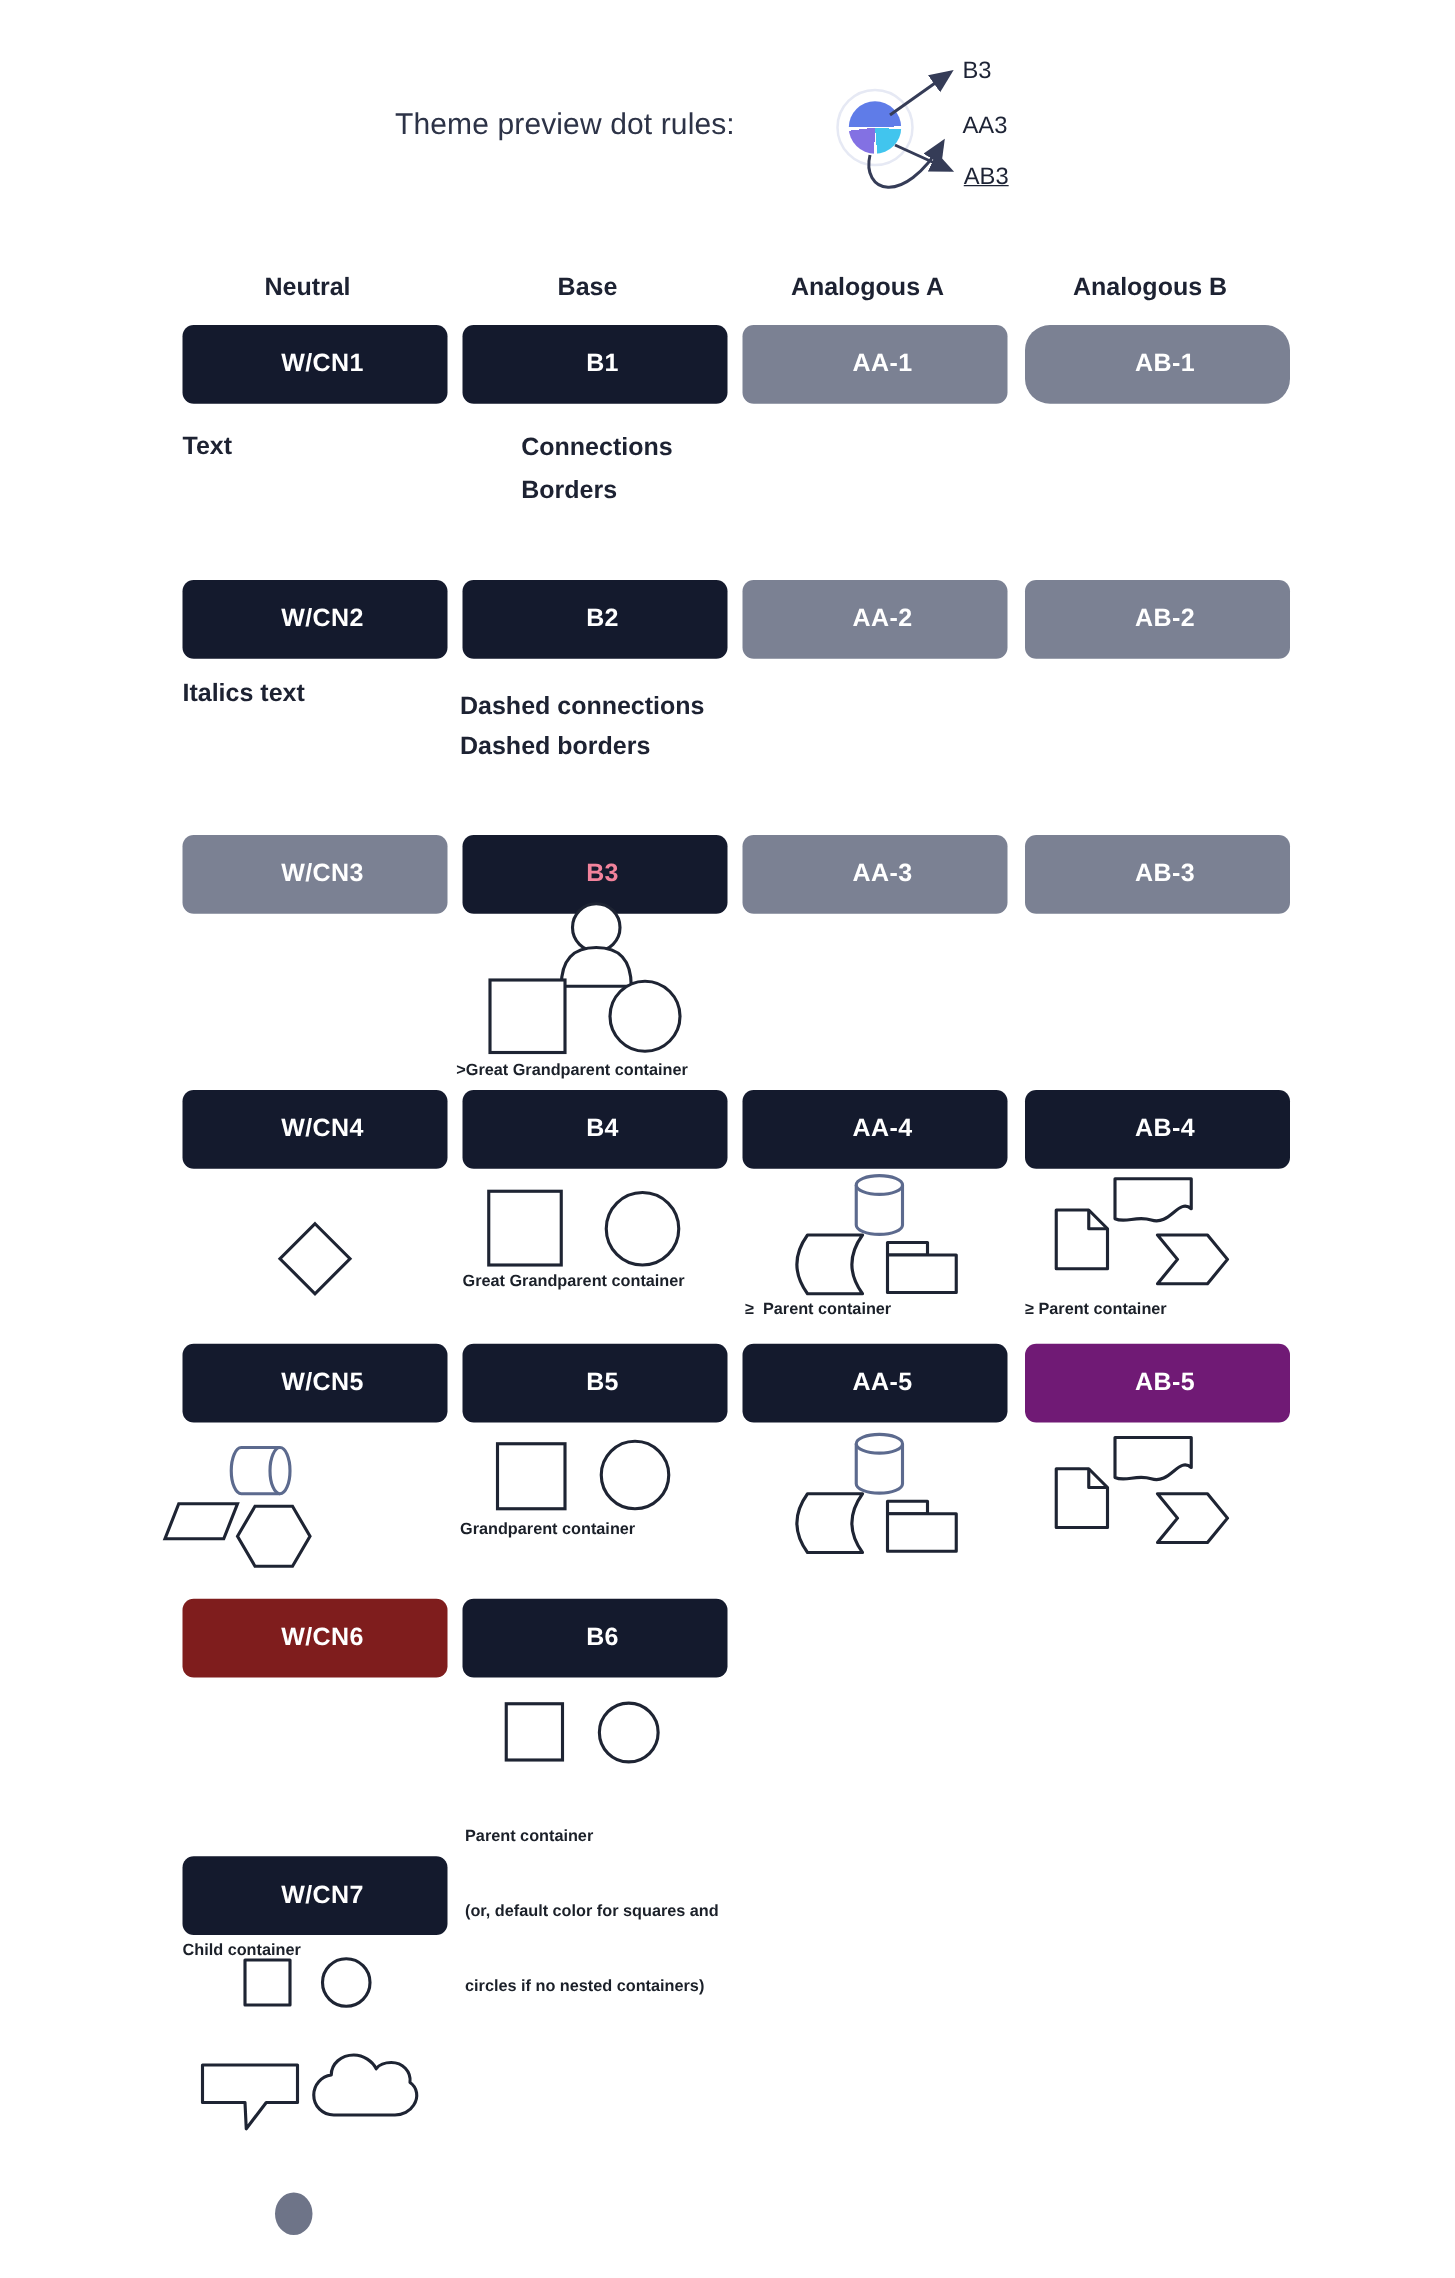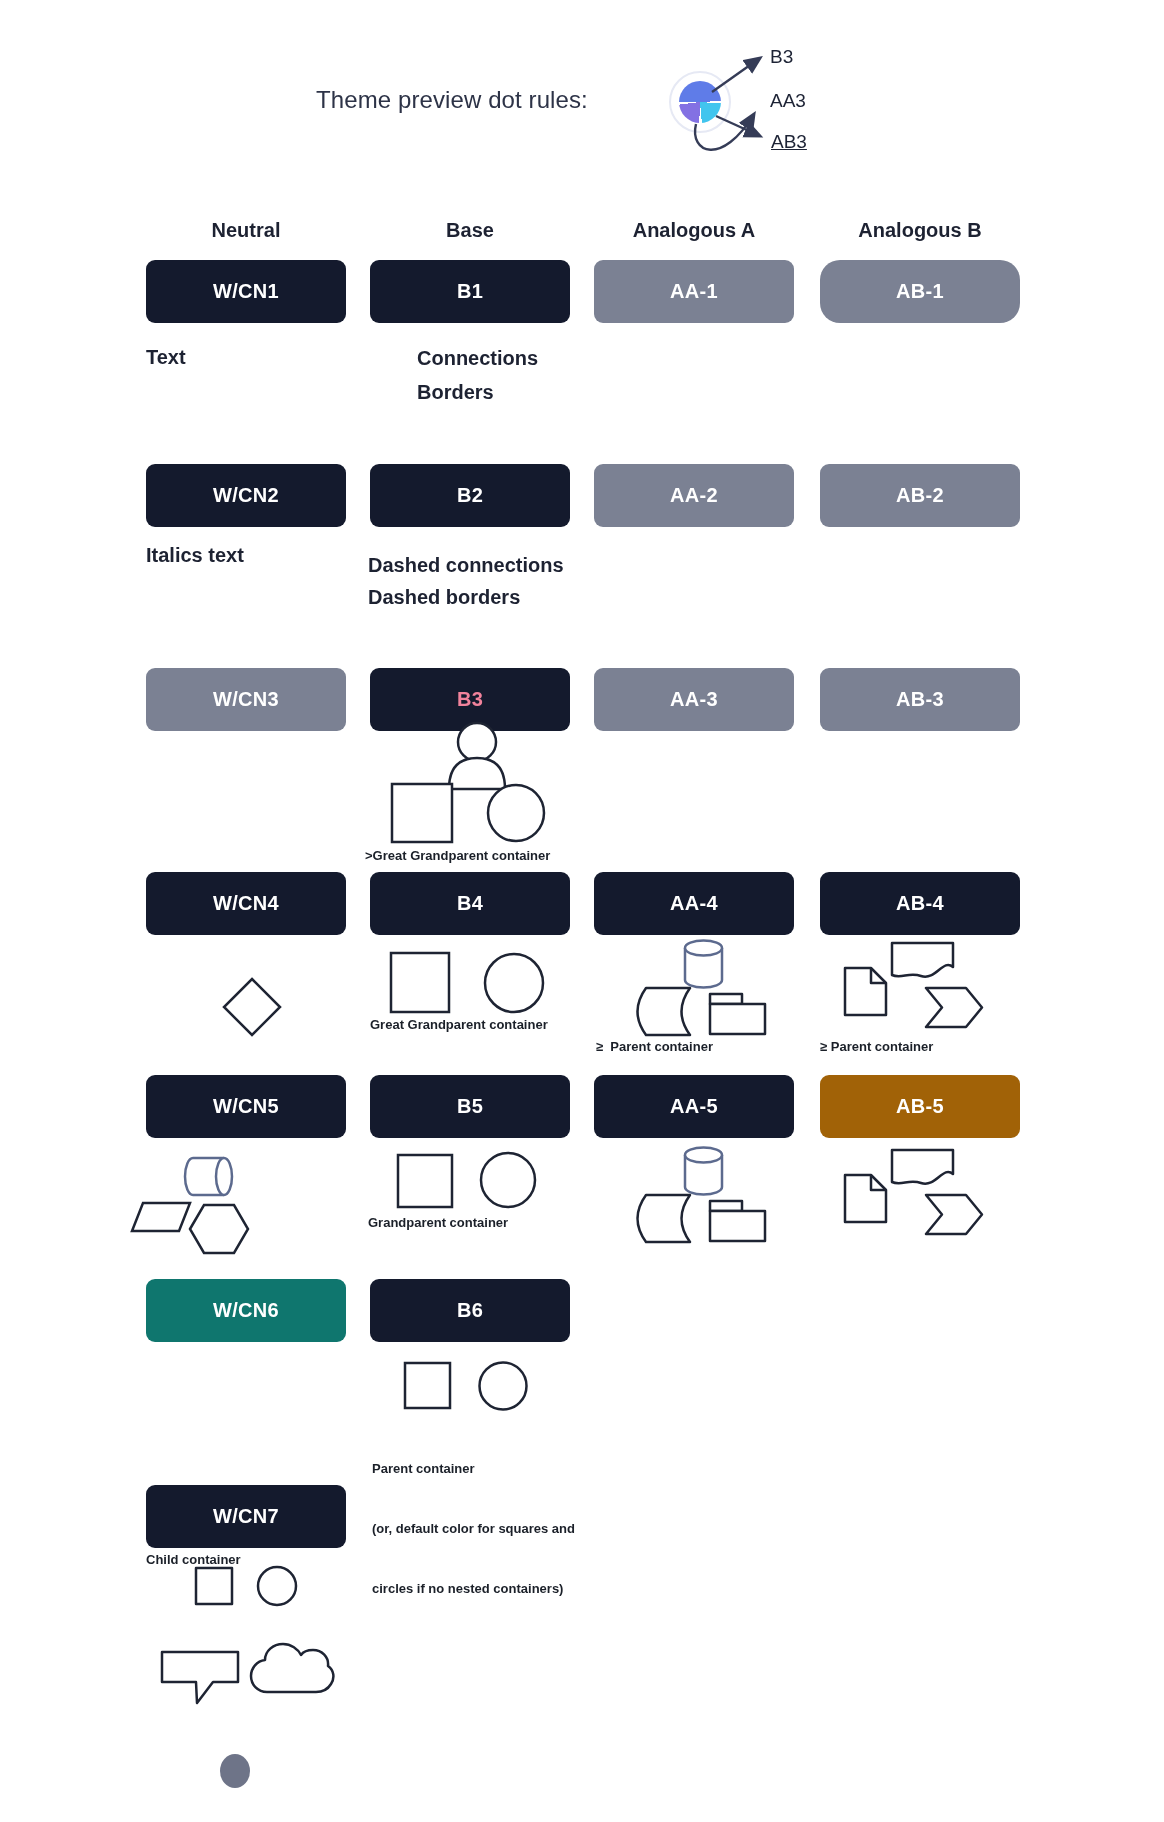--- a/index.html
+++ b/index.html
@@ -19,21 +19,21 @@
   #lbl-b3  { left:770px; top:46px; }
   #lbl-aa3 { left:770px; top:90px; }
   #lbl-ab3 { left:771px; top:131px;text-decoration:underline; }
 
   .col-header { position:absolute; top:219px; width:200px; text-align:center;
                 font-size:20px; font-weight:700; color:#1d2232; }
   #colh-0 { left:146px; } #colh-1 { left:370px; } #colh-2 { left:594px; } #colh-3 { left:820px; }
 
   .swatch { position:absolute; width:200px; height:63px; border-radius:9px;
             display:flex; align-items:center; justify-content:center;
-            font-size:20px; font-weight:700; color:#ffffff; letter-spacing:.3px; }
+            font-size:20px; font-weight:700; color:#ffffff; letter-spacing:.3px;padding-left:12px; }
 
   .ann { position:absolute; font-size:20px; font-weight:700; color:#1d2232; }
   .caption { position:absolute; font-size:13px; font-weight:700; color:#1b2029; white-space:pre; }
   .center { text-align:left; }
 
   #ann-text     { left:146px; top:346px; width:200px; }
   #ann-conn     { left:417px; top:341px; line-height:34px; }
   #ann-italics  { left:146px; top:544px; width:200px; }
   #ann-dashed   { left:368px; top:549px; line-height:32px; }
 
@@ -79,22 +79,22 @@
       <div class="swatch" style="left: 370px; top: 668px; background: rgb(20, 26, 45); color: rgb(242, 131, 156);">B3</div>
       <div class="swatch" style="left: 594px; top: 668px; background: rgb(123, 129, 147);">AA-3</div>
       <div class="swatch" style="left: 820px; top: 668px; background: rgb(123, 129, 147);">AB-3</div>
       <div class="swatch" style="left: 146px; top: 872px; background: rgb(20, 26, 45);">W/CN4</div>
       <div class="swatch" style="left: 370px; top: 872px; background: rgb(20, 26, 45);">B4</div>
       <div class="swatch" style="left: 594px; top: 872px; background: rgb(20, 26, 45);">AA-4</div>
       <div class="swatch" style="left: 820px; top: 872px; background: rgb(20, 26, 45);">AB-4</div>
       <div class="swatch" style="left: 146px; top: 1075px; background: rgb(20, 26, 45);">W/CN5</div>
       <div class="swatch" style="left: 370px; top: 1075px; background: rgb(20, 26, 45);">B5</div>
       <div class="swatch" style="left: 594px; top: 1075px; background: rgb(20, 26, 45);">AA-5</div>
-      <div class="swatch" style="left: 820px; top: 1075px; background: #a16207;">AB-5</div>
-      <div class="swatch" style="left: 146px; top: 1279px; background: #0f766e;">W/CN6</div>
+      <div class="swatch" style="left: 820px; top: 1075px; background: #701a75;">AB-5</div>
+      <div class="swatch" style="left: 146px; top: 1279px; background: #7f1d1d;">W/CN6</div>
       <div class="swatch" style="left: 370px; top: 1279px; background: rgb(20, 26, 45);">B6</div>
       <div class="swatch" style="left: 146px; top: 1485px; background: rgb(20, 26, 45); text-align: right;">W/CN7</div>
     </div>
 
   <div class="ann center" id="ann-text">Text</div>
   <div class="ann" id="ann-conn">
     <div>Connections</div>
     <div>Borders</div>
   </div>
   <div class="ann center" id="ann-italics">Italics text</div>

